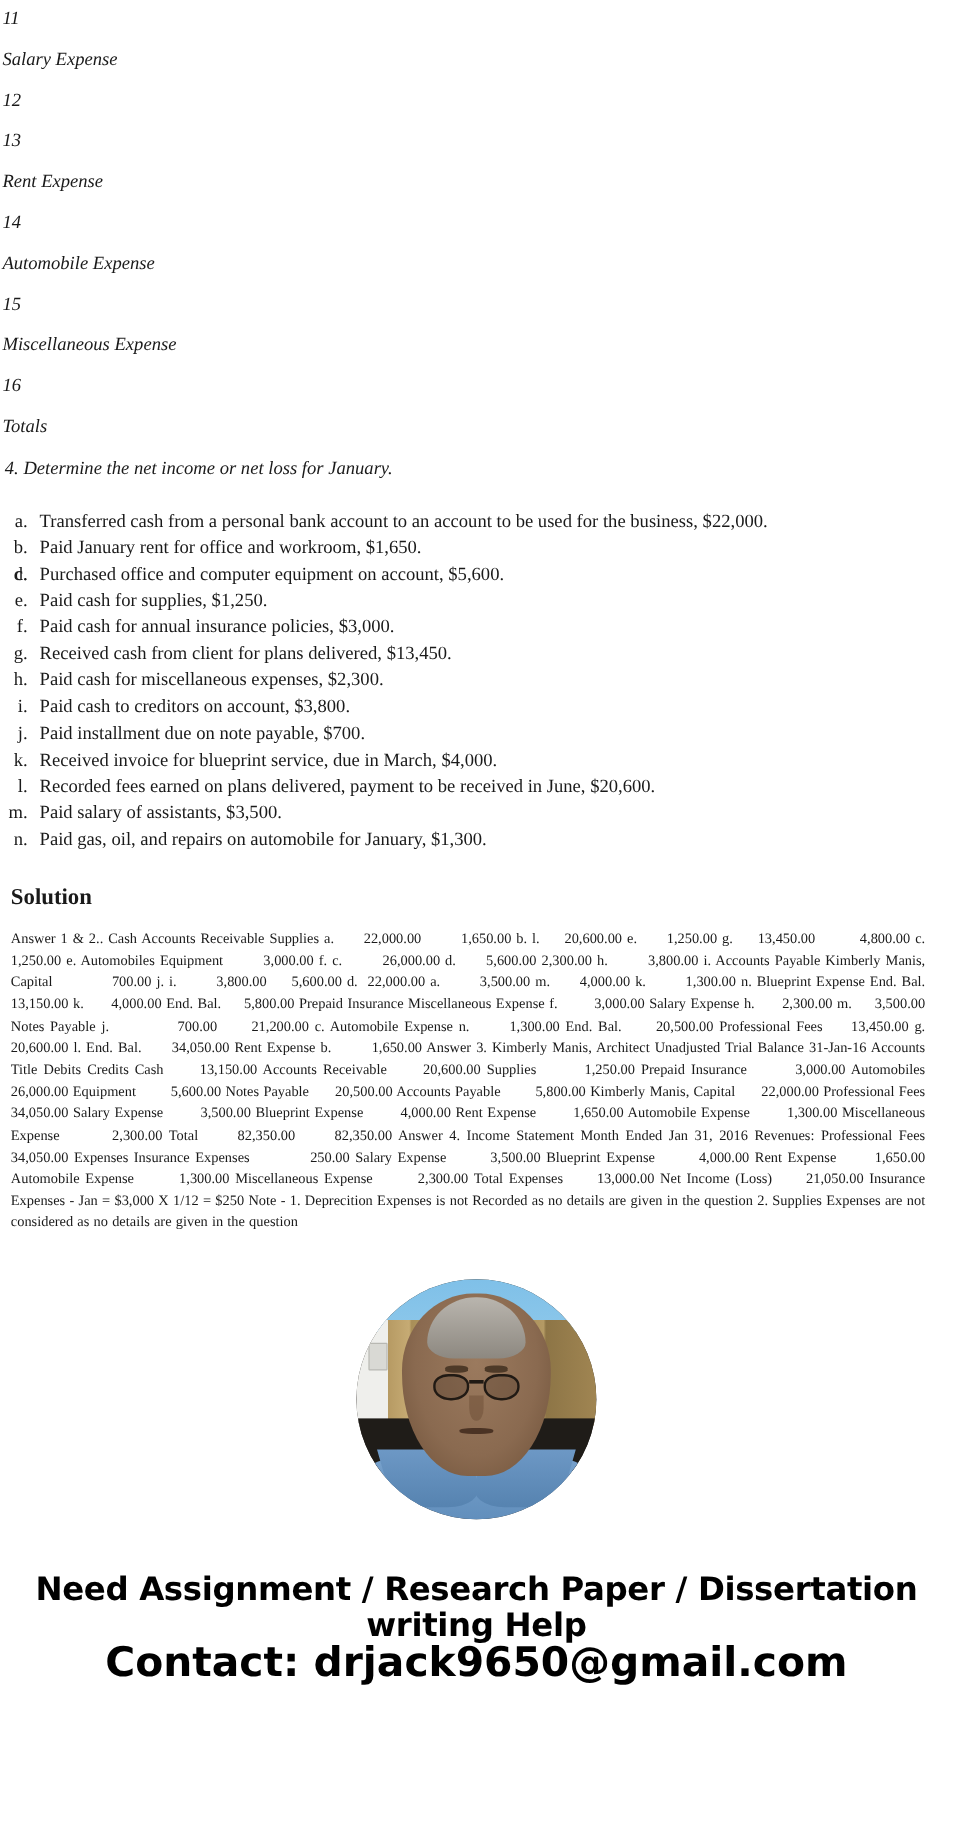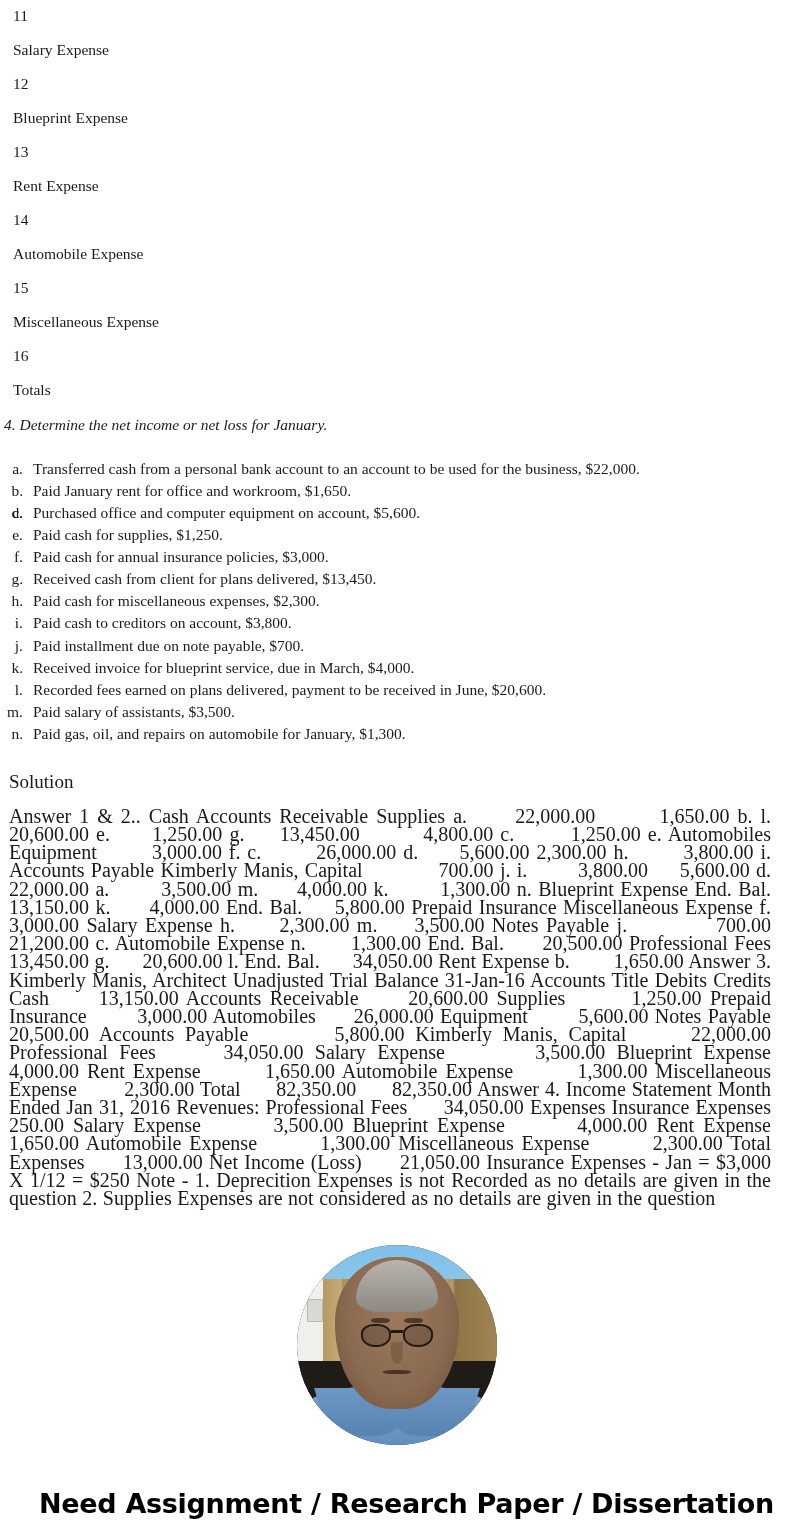--- a/index.html
+++ b/index.html
@@ -17,22 +17,23 @@
   }
   .page {
     position: relative;
     width: 794px;
     box-sizing: border-box;
   }
 
   
   .account-list {
     margin: 0;
-    padding: 0 0 0 13px;
+    padding: 0 0 0 2px;
     list-style: none;
+    font-style: italic;
   }
   .account-list li {
     font-size: 15.5px;
     line-height: 1;
     margin: 0 0 18.5px 0;
     white-space: nowrap;
   }
   .account-list li:first-child {
     margin-top: 8px;
   }
@@ -64,29 +65,29 @@
     position: absolute;
     left: 0;
     top: 0;
     width: 23px;
     text-align: right;
   }
 
   
   .solution-heading {
     font-size: 19px;
-    font-weight: normal;
+    font-weight: bold;
     margin: 26px 0 0 9px;
     padding: 0;
     line-height: 1.2;
   }
 
   
   .solution-body {
-    font-size: 20px;
+    font-size: 12px;
     line-height: 18.2px;
     margin: 13px 0 0 0;
     padding: 0 23px 0 9px;
     text-align: justify;
     text-justify: inter-word;
     word-spacing: 0.5px;
     white-space: pre-wrap;
   }
 
   
@@ -257,42 +258,40 @@
   }
   .promo-headline {
     font-family: "DejaVu Sans", "Liberation Sans", sans-serif;
     font-weight: bold;
     font-size: 27px;
     line-height: 30px;
     letter-spacing: -0.3px;
     color: #000000;
     margin: 0;
     padding: 0 20px;
-    text-align: right;
   }
   .promo-contact {
     font-family: "DejaVu Sans", "Liberation Sans", sans-serif;
     font-weight: bold;
     font-size: 34px;
     line-height: 30px;
     color: #000000;
     margin: 1px 0 0 0;
     padding: 0;
   }
 </style>
 </head>
 <body>
 
 <div class="page">
 
   <ul class="account-list">
     <li>11</li>
     <li>Salary Expense</li>
     <li>12</li>
-    <li>Blueprint Expense</li>
     <li>13</li>
     <li>Rent Expense</li>
     <li>14</li>
     <li>Automobile Expense</li>
     <li>15</li>
     <li>Miscellaneous Expense</li>
     <li>16</li>
     <li>Totals</li>
   </ul>
 

